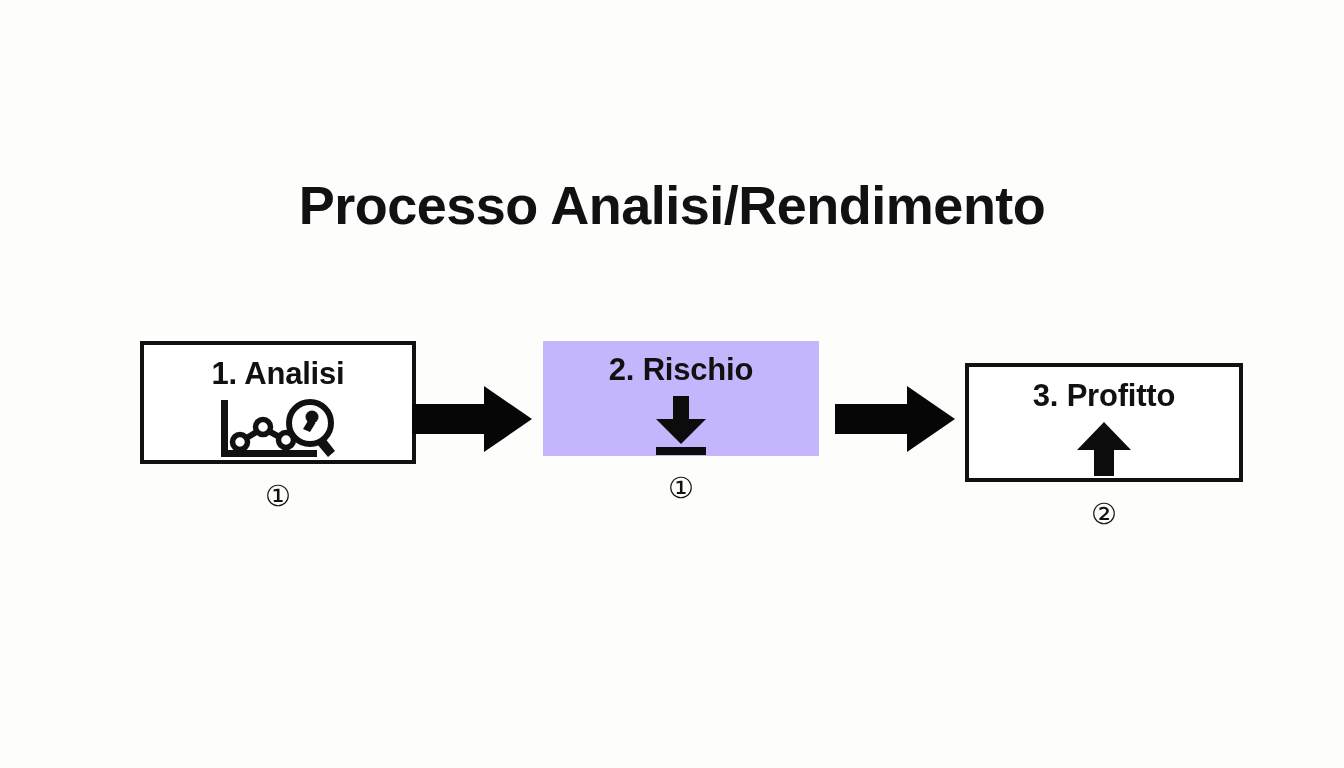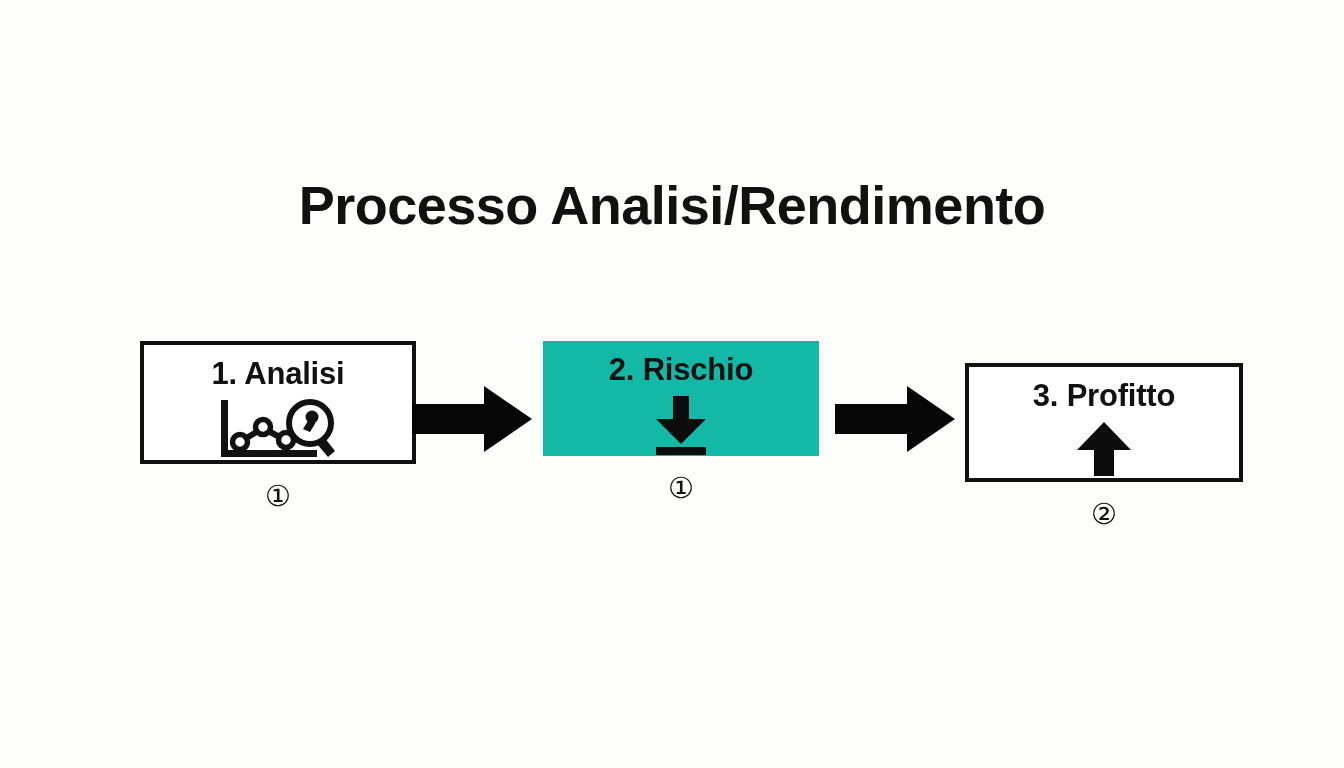--- a/index.html
+++ b/index.html
@@ -68,21 +68,21 @@
     padding-top: 11px;
   }
 
   .step-box.outlined {
     border: 4px solid #111111;
     background: #ffffff;
   }
 
   .step-box.filled {
     border: none;
-    background: #14b8a6;
+    background: #c4b5fd;
   }
 
   .step-label {
     font-size: 31px;
     font-weight: 700;
     color: #111111;
     letter-spacing: -0.2px;
     line-height: 1.15;
     white-space: nowrap;
   }

